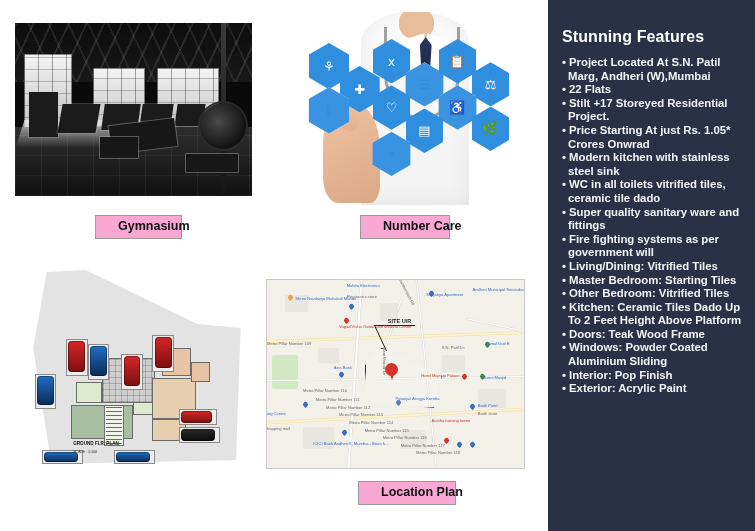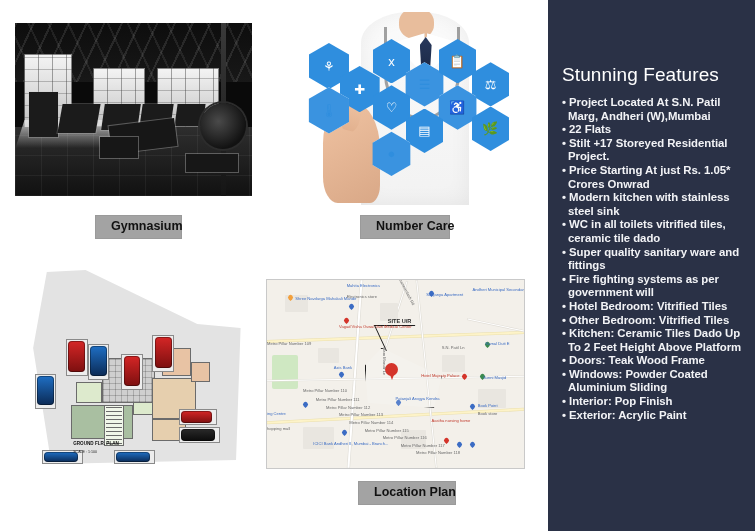--- a/index.html
+++ b/index.html
@@ -22,25 +22,24 @@
     position: absolute;
     left: 548px;
     top: 0;
     width: 207px;
     height: 531px;
     background: #2a3146;
     padding: 28px 7px 10px 14px;
   }
   .features-title {
     color: #ffffff;
-    font-size: 19px;
-    font-weight: normal;
+    font-size: 16px;
+    font-weight: bold;
     letter-spacing: 0.1px;
     margin-bottom: 10px;
-    margin-top: 36px;
   }
   .features-list {
     list-style: none;
   }
   .features-list li {
     color: #f2f3f6;
     font-size: 11.4px;
     font-weight: bold;
     line-height: 13.6px;
     letter-spacing: -0.05px;
@@ -53,26 +52,26 @@
 
   .photo-frame {
     position: absolute;
     overflow: hidden;
     background: #ffffff;
   }
 
   .caption {
     position: absolute;
     border: 1px solid #9a9a9a;
-    background: #a3a3a3;
+    background: #f9a8d4;
     color: #111111;
     font-size: 12.5px;
     font-weight: bold;
     text-align: center;
-    padding: 3px 9px 4px 15px;
+    padding: 3px 9px 4px 22px;
     white-space: nowrap;
     line-height: 15px;
   }
 
   
   #gym-photo { left: 15px; top: 23px; width: 237px; height: 173px; background: #0a0a0a; }
   .gym-ceiling {
     position: absolute; left: 0; top: 0; width: 100%; height: 34%;
     background:
       repeating-linear-gradient(115deg, rgba(255,255,255,.10) 0 2px, transparent 2px 16px),
@@ -437,21 +436,22 @@
     <div class="features-title">Stunning Features</div>
     <ul class="features-list">
       <li>Project Located At S.N. Patil Marg, Andheri (W),Mumbai</li>
       <li>22 Flats</li>
       <li>Stilt +17 Storeyed Residential Project.</li>
       <li>Price Starting At just Rs. 1.05* Crores Onwrad</li>
       <li>Modern kitchen with stainless steel sink</li>
       <li>WC in all toilets vitrified tiles, ceramic tile dado</li>
       <li>Super quality sanitary ware and fittings</li>
       <li>Fire fighting systems as per government will</li>
-      <li>Hotel Bedroom: Vitrified Tiles</li>
+      <li>Living/Dining: Vitrified Tiles</li>
+      <li>Master Bedroom: Starting Tiles</li>
       <li>Other Bedroom: Vitrified Tiles</li>
       <li>Kitchen: Ceramic Tiles Dado Up To 2 Feet Height Above Platform</li>
       <li>Doors: Teak Wood Frame</li>
       <li>Windows: Powder Coated Aluminium Sliding</li>
       <li>Interior: Pop Finish</li>
       <li>Exterior: Acrylic Paint</li>
     </ul>
   </div>
 
 </div>

